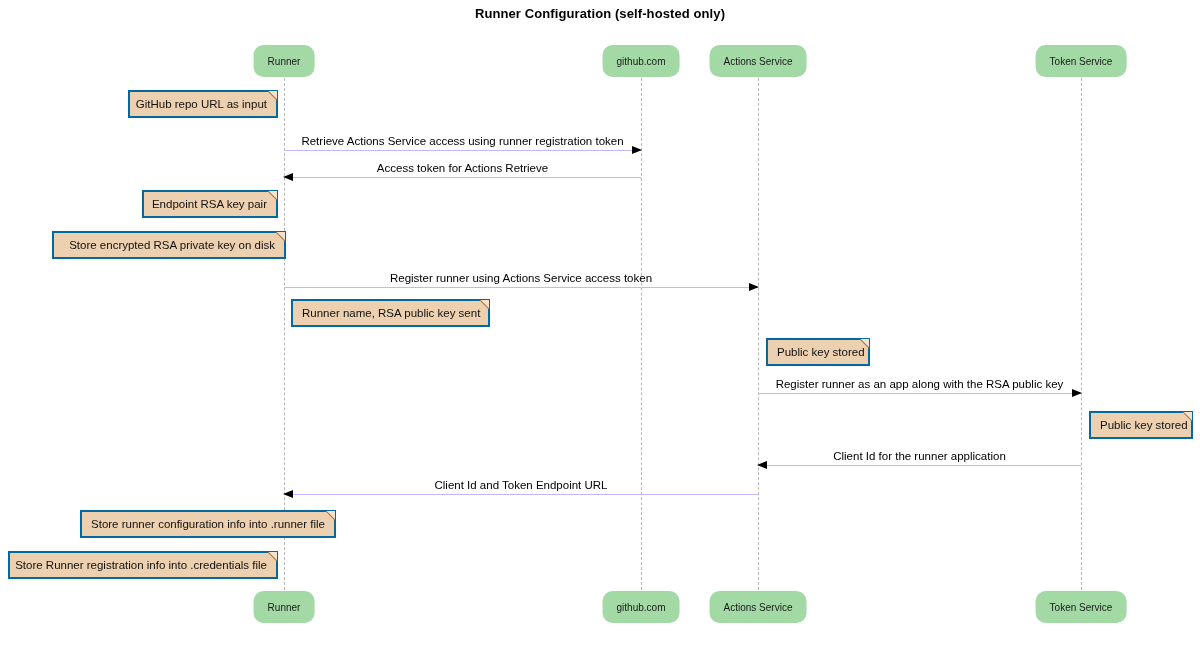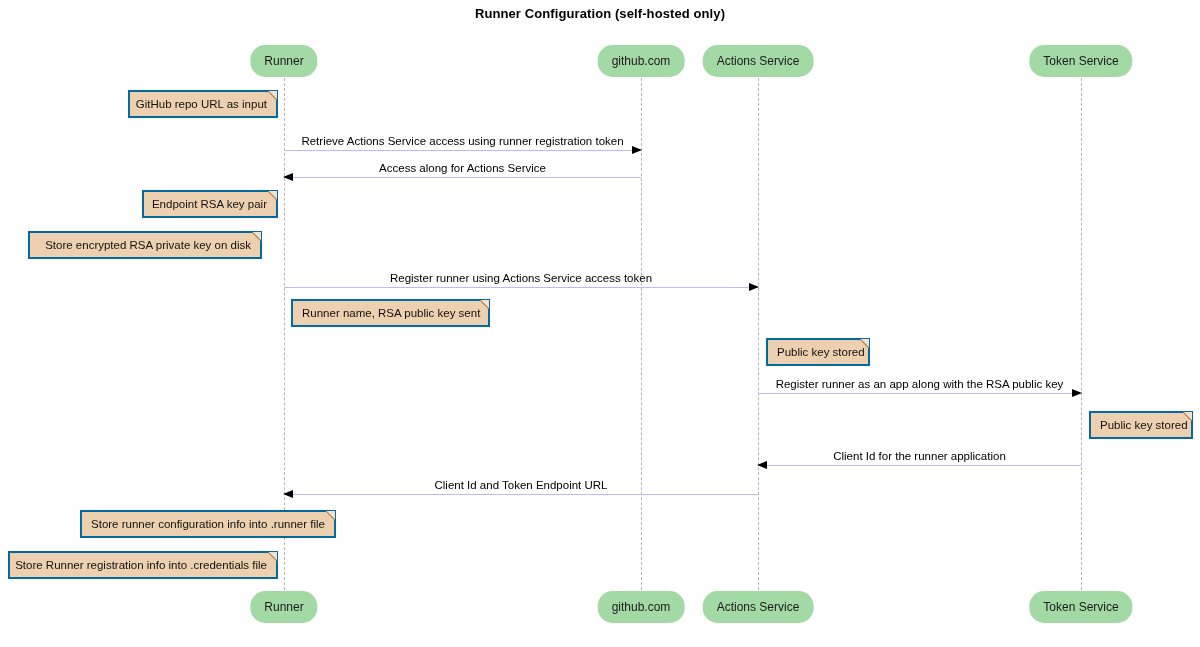--- a/index.html
+++ b/index.html
@@ -43,25 +43,25 @@
     border-left: 1px dashed #b6b6b6;
     top: 78px;
     height: 512px;
   }
 
   
   .participant {
     position: absolute;
     height: 32px;
     background: #a3d9a5;
-    border-radius: 15px;
+    border-radius: 10px;
     display: flex;
     align-items: center;
     justify-content: center;
-    font-size: 12px;
+    font-size: 10px;
     color: #1a1a1a;
     white-space: nowrap;
     padding: 0 14px;
   }
 
   
   .msg {
     position: absolute;
     height: 1px;
     background: #c4b5fd;
@@ -163,21 +163,21 @@
       <div class="participant" style="top: 591px; left: 641px; transform: translateX(-50%);">github.com</div>
       <div class="participant" style="top: 591px; left: 758px; transform: translateX(-50%);">Actions Service</div>
       <div class="participant" style="top: 591px; left: 1081px; transform: translateX(-50%);">Token Service</div>
     </div>
   <div id="messages">
       <div class="msg" style="left: 284px; top: 150px; width: 357px;">
         <div class="label">Retrieve Actions Service access using runner registration token</div>
         <div class="arrowhead right"></div>
       </div>
       <div class="msg" style="left: 284px; top: 177px; width: 357px;">
-        <div class="label">Access along for Actions Service</div>
+        <div class="label">Access token for Actions Retrieve</div>
         <div class="arrowhead left"></div>
       </div>
       <div class="msg" style="left: 284px; top: 287px; width: 474px;">
         <div class="label">Register runner using Actions Service access token</div>
         <div class="arrowhead right"></div>
       </div>
       <div class="msg" style="left: 758px; top: 393px; width: 323px;">
         <div class="label">Register runner as an app along with the RSA public key</div>
         <div class="arrowhead right"></div>
       </div>
@@ -194,21 +194,21 @@
       <div class="note" style="left: 128px; top: 90px; width: 150px; justify-content: flex-end;">
         <span>GitHub repo URL as input</span>
         <span class="fold"></span>
         <span class="fold-edge"></span>
       </div>
       <div class="note" style="left: 142px; top: 190px; width: 136px; justify-content: flex-end;">
         <span>Endpoint RSA key pair</span>
         <span class="fold"></span>
         <span class="fold-edge"></span>
       </div>
-      <div class="note" style="left: 28px; top: 231px; width: 234px; justify-content: flex-end;">
+      <div class="note" style="left: 52px; top: 231px; width: 234px; justify-content: flex-end;">
         <span>Store encrypted RSA private key on disk</span>
         <span class="fold"></span>
         <span class="fold-edge"></span>
       </div>
       <div class="note" style="left: 291px; top: 299px; width: 199px; text-align: center;">
         <span>Runner name, RSA public key sent</span>
         <span class="fold"></span>
         <span class="fold-edge"></span>
       </div>
       <div class="note" style="left: 766px; top: 338px; width: 104px;">

